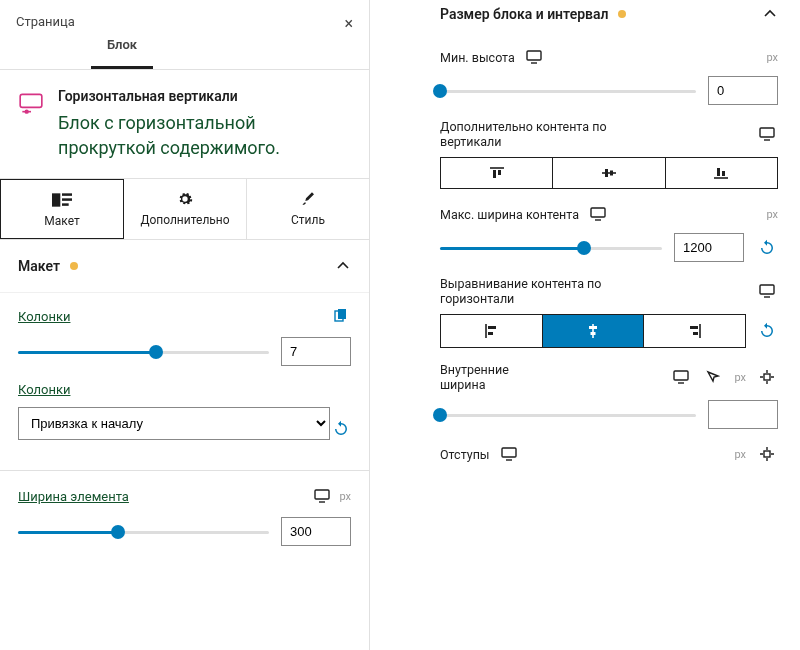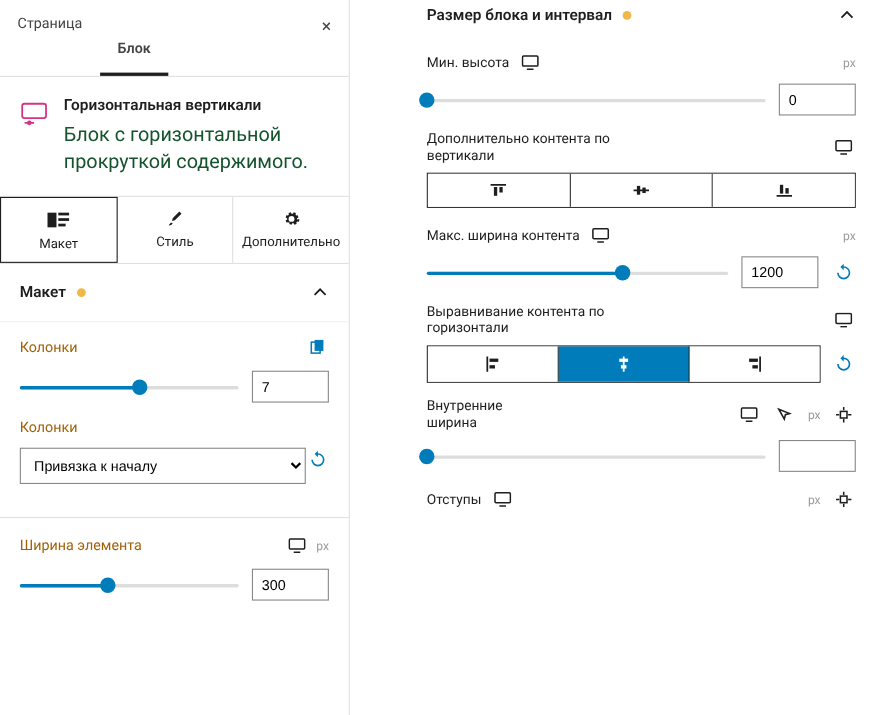--- a/index.html
+++ b/index.html
@@ -2,21 +2,21 @@
 <html><head>
 <meta charset="utf-8">
 <style>
   * { box-sizing: border-box; }
   body {
     margin: 0; padding: 0;
     font-family: -apple-system, BlinkMacSystemFont, "Segoe UI", Roboto, sans-serif;
     font-size: 13px; color: #1e1e1e; background: #fff;
     display: flex; gap: 60px; width: 800px; height: 650px;
   }
-  .panel-left { width: 318px; border-right: 1px solid #e0e0e0; }
+  .panel-left { width: 370px; border-right: 1px solid #e0e0e0; }
   .panel-right { flex: 1; }
 
   
   .tabs { display: flex; border-bottom: 1px solid #e0e0e0; position: relative; }
   .tab { padding: 14px 16px; cursor: pointer; color: #444; }
   .tab.active { font-weight: 600; border-bottom: 3px solid #1e1e1e; margin-top: 23px; }
   .close-x { margin-left: auto; padding: 14px 16px; cursor: pointer; color: #444; font-size: 16px;}
 
   
   .block-head { display: flex; gap: 14px; padding: 18px 18px 18px 18px; border-bottom: 1px solid #e0e0e0;}
@@ -29,35 +29,35 @@
   .mode-tab { flex: 1; text-align: center; padding: 12px 4px 10px; cursor: pointer; border-right: 1px solid #e0e0e0; font-size: 12px;}
   .mode-tab:last-child { border-right: none; }
   .mode-tab.active { border: 1.5px solid #1e1e1e; }
   .mode-tab svg, .mode-tab .mode-icon { display:block; margin: 0 auto 6px; width: 20px; height: 16px;}
   .section-hdr { display: flex; align-items: center; cursor: pointer; padding: 18px 18px; border-bottom: 1px solid #f0f0f0;}
   .section-hdr .title { font-weight: 600; flex: 0 0 auto; font-size: 14px;}
   .dot { width: 8px; height: 8px; background: #f0b849; border-radius: 50%; margin-left: 10px;}
   .section-hdr .chev { margin-left: auto; }
 
   .row { display: flex; align-items: center; margin-bottom: 10px; }
-  .row .lab { flex: 1; font-size: 13px; color: #a16207; }
+  .row .lab { flex: 1; font-size: 13px; color: #14532d; text-decoration: underline; }
   .row .unit { font-size: 11px; color: #999; margin-left:6px;}
   .icon-btn { width: 22px; height: 22px; display: inline-flex; align-items:center; justify-content:center; cursor:pointer; color:#1e1e1e;}
   .icon-btn.blue { color: #007cba; }
 
   .slider-row { display: flex; align-items: center; gap: 12px; }
   .slider { flex: 1; height: 20px; position: relative; }
   .slider .track { position:absolute; top:9px; left:0; right:0; height:3px; background:#ddd; border-radius:2px;}
   .slider .fill { position:absolute; top:9px; left:0; height:3px; background:#007cba; border-radius:2px;}
   .slider .thumb { position:absolute; top:3px; width:14px; height:14px; background:#007cba; border-radius:50%; margin-left:-7px;}
   input.numbox { width: 70px; padding: 6px 8px; border: 1px solid #888; font-size: 13px; }
   .reset { width:22px; height:22px; display:inline-flex; align-items:center; justify-content:center; color:#007cba; cursor:pointer;}
 
   select { width: 100%; padding: 7px 8px; border: 1px solid #888; font-size: 13px; background:#fff;}
-  .select-row { display:flex; align-items:flex-start; gap: 1px;}
+  .select-row { display:flex; align-items:flex-end; gap: 1px;}
 
   .btn-group { display: flex; border: 1px solid #1e1e1e; }
   .btn-group .bg-btn { flex:1; padding: 8px 0; text-align:center; cursor:pointer; border-right: 1px solid #1e1e1e; background:#fff;}
   .btn-group .bg-btn:last-child{ border-right:none;}
   .btn-group .bg-btn.active { background:#007cba; color:#fff;}
   .bg-row { display:flex; align-items:center; gap:10px;}
 
   .divider { height:1px; background:#e0e0e0; margin: 14px 0;}
   .field-block { padding: 0 18px 16px; }
   .field-block2 { padding: 12px 18px 16px; }
@@ -105,29 +105,29 @@
       <svg class="mode-icon" viewBox="0 0 24 16">
           <rect x="0" y="0" width="10" height="16" fill="#1e1e1e"></rect>
           <rect x="12" y="0" width="12" height="3" fill="#1e1e1e"></rect>
           <rect x="12" y="6" width="12" height="3" fill="#1e1e1e"></rect>
           <rect x="12" y="12" width="8" height="3" fill="#1e1e1e"></rect>
         </svg>
       <span>Макет</span>
     </div>
     <div class="mode-tab">
       <svg class="mode-icon" viewBox="0 0 24 24">
-          <path d="M19 3l2 2-9 9-4 1 1-4 9-9z M5 19c1-2 3-2 4-1-1 2-3 3-5 3 0-1 0-1 1-2z" fill="#1e1e1e"></path>
-        </svg>
-      <span>Стиль</span>
+          <path d="M12 8a4 4 0 100 8 4 4 0 000-8zm9 4l2 1-1 3-2-.5a8 8 0 01-1.5 1.5l.5 2-3 1-1-2h-2l-1 2-3-1 .5-2A8 8 0 017 16.5L5 17l-1-3 2-1v-2l-2-1 1-3 2 .5A8 8 0 018.5 6L8 4l3-1 1 2h2l1-2 3 1-.5 2A8 8 0 0118.5 7.5l2-.5 1 3-2 1v2z" fill="#1e1e1e"></path>
+        </svg>
+      <span>Дополнительно</span>
     </div>
     <div class="mode-tab">
       <svg class="mode-icon" viewBox="0 0 24 24">
-          <path d="M12 8a4 4 0 100 8 4 4 0 000-8zm9 4l2 1-1 3-2-.5a8 8 0 01-1.5 1.5l.5 2-3 1-1-2h-2l-1 2-3-1 .5-2A8 8 0 017 16.5L5 17l-1-3 2-1v-2l-2-1 1-3 2 .5A8 8 0 018.5 6L8 4l3-1 1 2h2l1-2 3 1-.5 2A8 8 0 0118.5 7.5l2-.5 1 3-2 1v2z" fill="#1e1e1e"></path>
-        </svg>
-      <span>Дополнительно</span>
+          <path d="M19 3l2 2-9 9-4 1 1-4 9-9z M5 19c1-2 3-2 4-1-1 2-3 3-5 3 0-1 0-1 1-2z" fill="#1e1e1e"></path>
+        </svg>
+      <span>Стиль</span>
     </div>
   </div>
 
   <div class="section-hdr">
     <span class="title">Макет</span>
     <span class="dot"></span>
     <span class="chev">
       <svg width="16" height="16" viewBox="0 0 16 16">
           <path d="M3 10l5-5 5 5" stroke="#1e1e1e" stroke-width="1.6" fill="none"></path>
         </svg>

